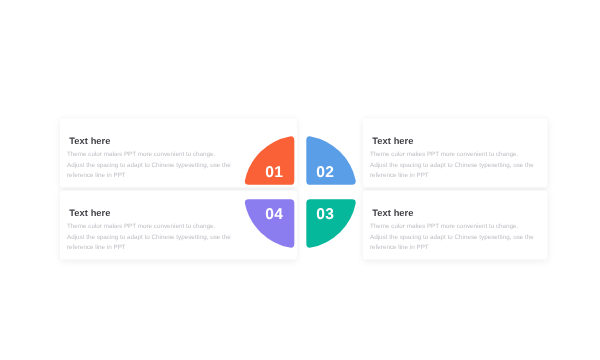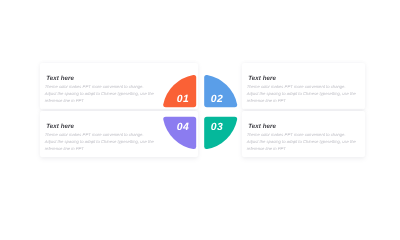--- a/index.html
+++ b/index.html
@@ -1,17 +1,17 @@
 <!DOCTYPE html>
 <html><head>
 <meta charset="utf-8">
 <style>
   html,body{margin:0;padding:0;}
   body{width:400px;height:225px;background:#ffffff;font-family:"Liberation Sans",sans-serif;overflow:hidden;-webkit-font-smoothing:antialiased;text-rendering:geometricPrecision;}
-  .slide{position:absolute;left:0;top:0;width:400px;height:225px;background:#ffffff;font-style:italic;}
+  .slide{position:absolute;left:0;top:16px;width:400px;height:225px;background:#ffffff;}
   .card{position:absolute;background:#ffffff;border-radius:2px;
         box-shadow:0 1.6px 4px rgba(125,130,150,0.11), 0 -0.5px 3px rgba(125,130,150,0.03);}
   .card-title{position:absolute;font-weight:bold;font-size:6.2px;line-height:6.2px;color:#3f3f45;letter-spacing:0.05px;}
   .card-body{position:absolute;font-size:4.2px;line-height:7px;color:#bdbdc4;letter-spacing:0.0px;}
   .wheel{position:absolute;left:0;top:0;width:400px;height:225px;}
   .num{font-family:"Liberation Sans",sans-serif;font-weight:bold;font-size:10.4px;fill:#ffffff;letter-spacing:0.35px;}
 </style>
 </head>
 <body>
 

